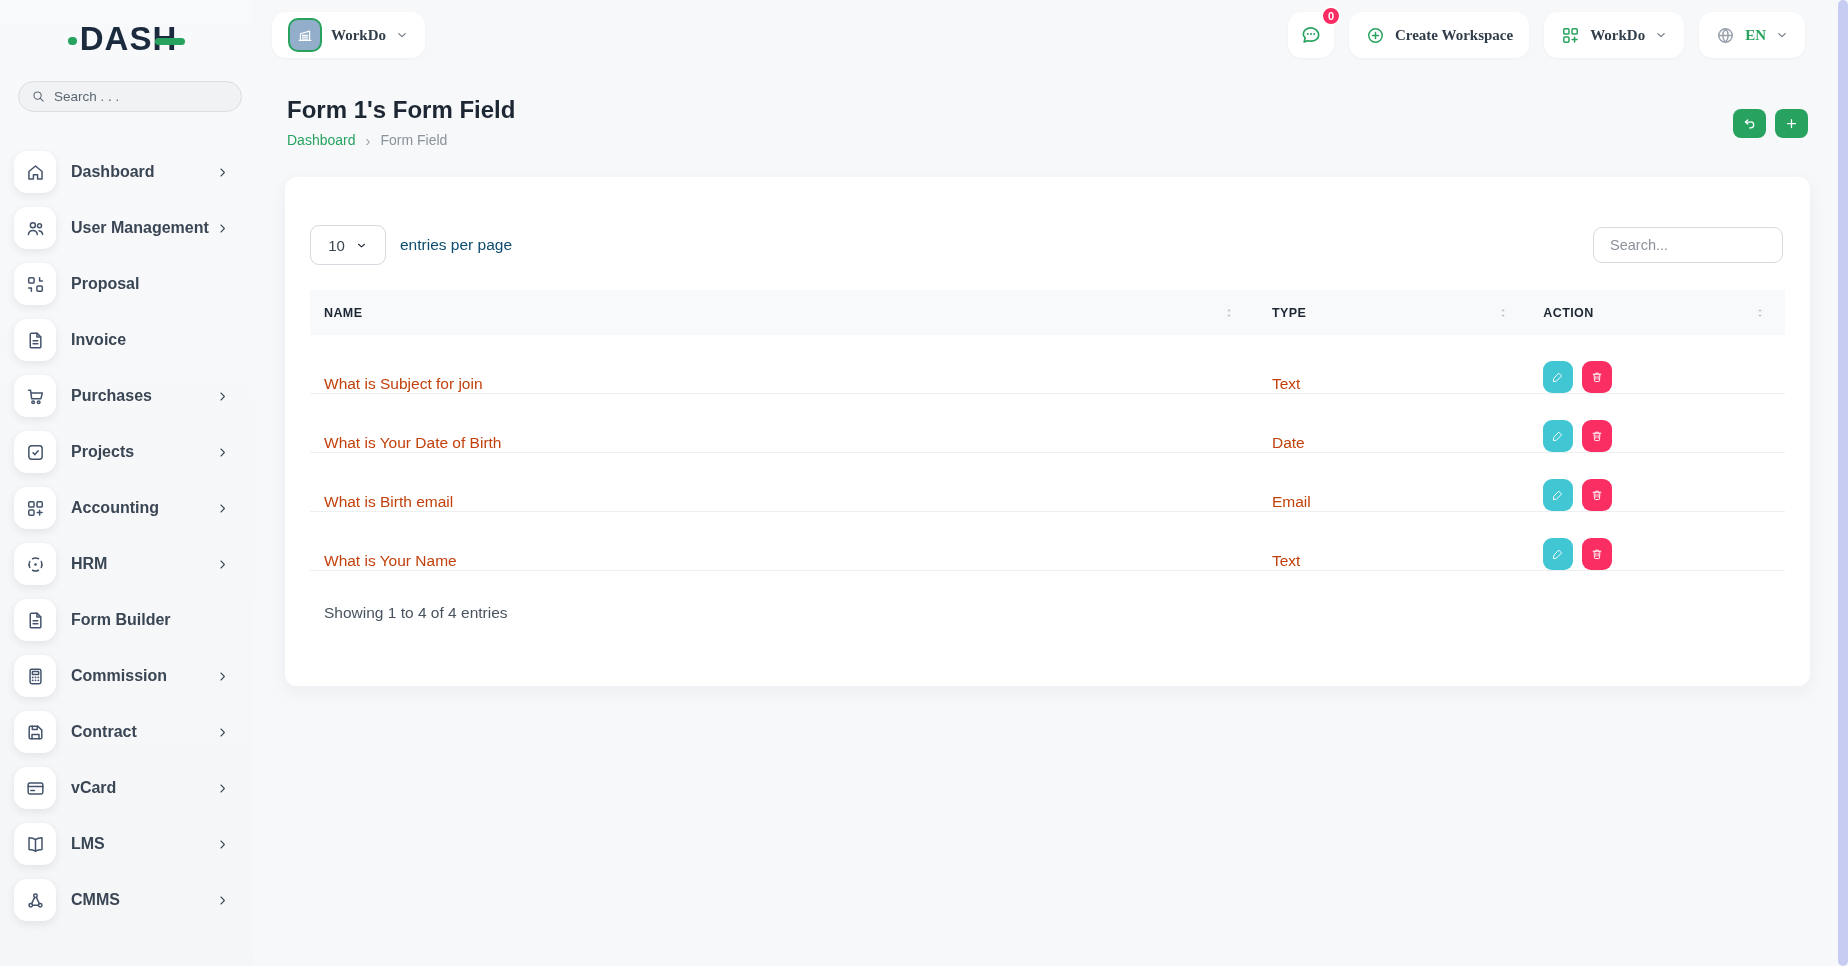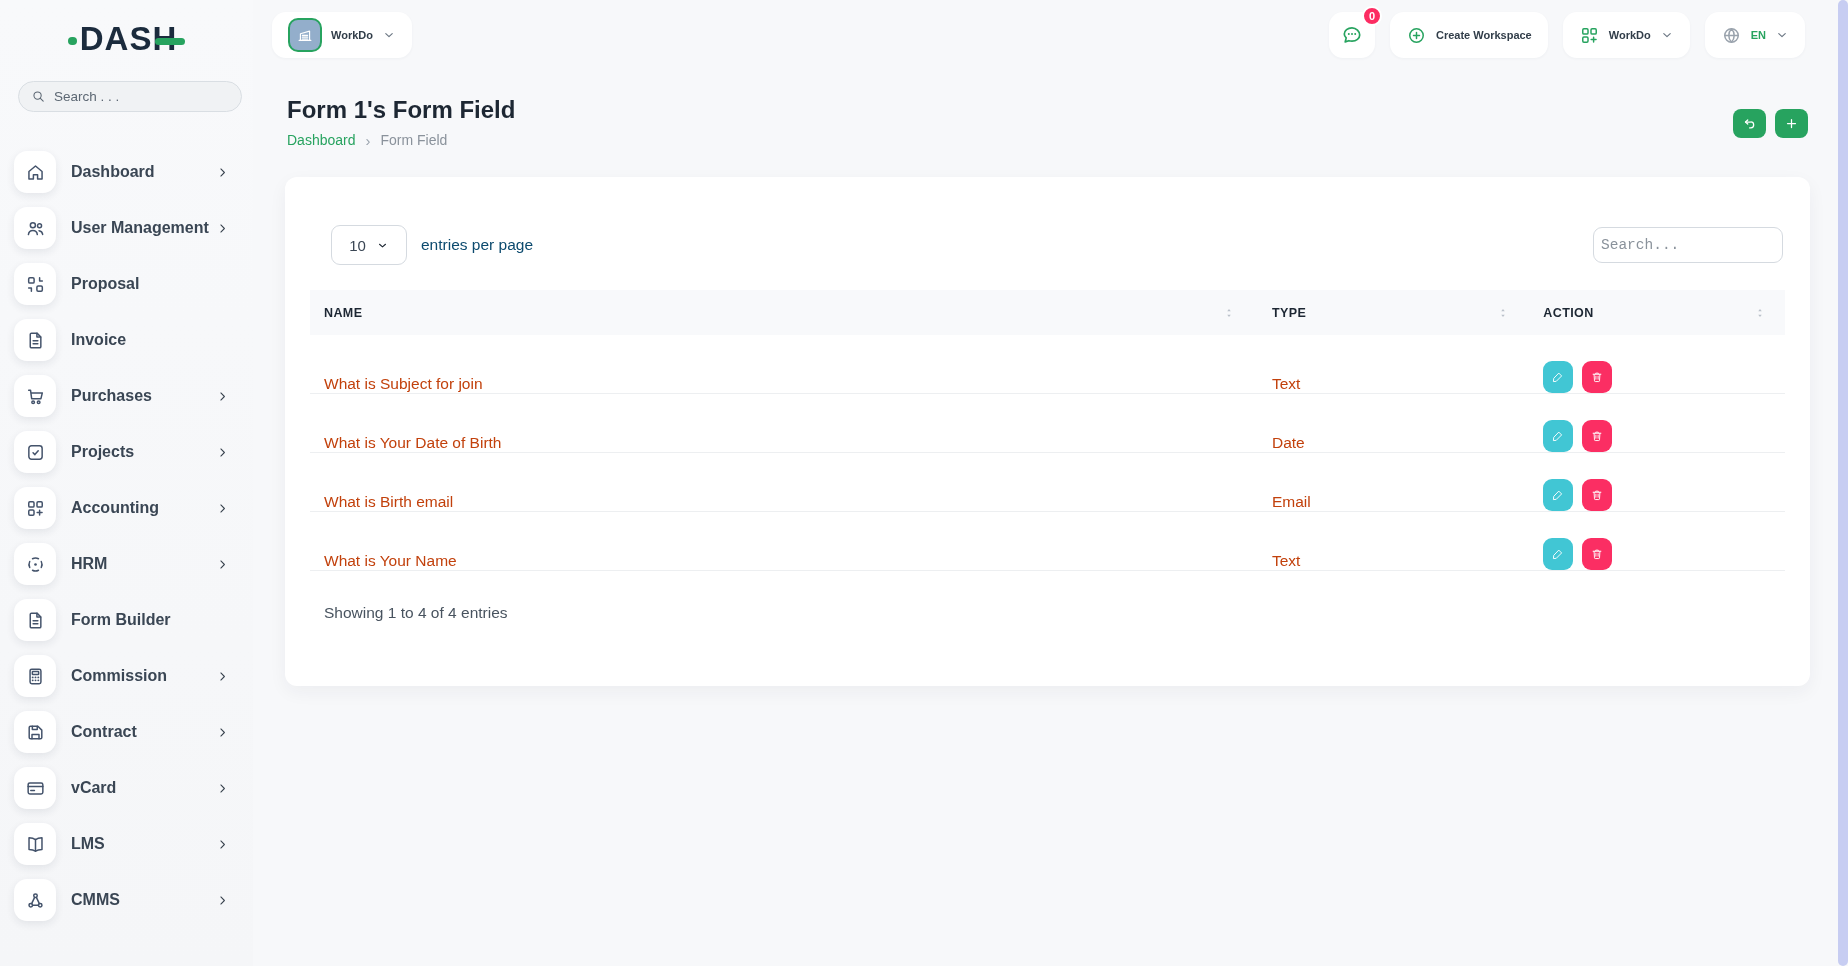--- a/index.html
+++ b/index.html
@@ -25,21 +25,21 @@
   .side-search input::placeholder { color:#5c6773; }
   .menu { position:absolute; left:0; top:151px; width:253px; }
   .menu-item { display:flex; align-items:center; height:42px; margin:0 14px 14px 14px; cursor:pointer; }
   .menu-icon-box { width:42px; height:42px; background:#fff; border-radius:13px; box-shadow:0 3px 9px rgba(35,48,68,.09); display:flex; align-items:center; justify-content:center; color:#44536b; flex:0 0 auto; }
   .menu-icon-box .ic { width:21px; height:21px; }
   .menu-label { margin-left:15px; font-size:16px; font-weight:700; color:#3a4654; white-space:nowrap; }
   .menu-chevron { margin-left:auto; margin-right:10px; color:#38424e; }
   .menu-chevron .ic { width:13px; height:13px; stroke-width:2; }
 
   
-  .pill { background:#fff; border:none; border-radius:14px; display:flex; align-items:center; gap:9px; padding:0 16px; height:46px; font-family:Liberation Sans, sans-serif; font-size:11px; font-weight:600; color:#313d49; cursor:pointer; box-shadow:0 1px 3px rgba(35,48,68,.04); }
+  .pill { background:#fff; border:none; border-radius:14px; display:flex; align-items:center; gap:9px; padding:0 16px; height:46px; font-family:Liberation Serif, serif; font-size:15px; font-weight:600; color:#313d49; cursor:pointer; box-shadow:0 1px 3px rgba(35,48,68,.04); }
   .ws-pill { position:absolute; left:272px; top:12px; }
   .ws-icon { width:34px; height:34px; border-radius:10px; background:#93aecb; border:2px solid var(--accent-green); display:flex; align-items:center; justify-content:center; color:#fff; }
   .ws-icon .ic { width:20px; height:20px; stroke-width:1.4; }
   .chev { color:#6b7683; }
   .chev .ic { width:14px; height:14px; stroke-width:2; }
   .top-right { position:absolute; right:43px; top:12px; display:flex; align-items:center; gap:15px; }
   .icon-btn { position:relative; width:46px; height:46px; border:none; border-radius:14px; background:#fff; display:flex; align-items:center; justify-content:center; color:var(--accent-green); cursor:pointer; box-shadow:0 1px 3px rgba(35,48,68,.04); }
   .icon-btn .ic { width:24px; height:24px; }
   .badge { position:absolute; top:-6px; right:-7px; min-width:20px; height:20px; border-radius:10px; background:var(--badge-pink); border:2px solid #fff; color:#fff; font-size:11px; font-weight:700; display:flex; align-items:center; justify-content:center; padding:0 4px; }
   .green-ic { color:var(--accent-green); }
@@ -53,25 +53,25 @@
   .breadcrumb { position:absolute; left:287px; top:132px; display:flex; align-items:center; gap:10px; font-size:14px; }
   .bc-link { color:var(--accent-green); text-decoration:none; cursor:pointer; }
   .bc-sep { color:#9aa3ad; font-size:15px; line-height:1; }
   .bc-cur { color:#8a929b; }
   .head-actions { position:absolute; right:40px; top:109px; display:flex; gap:9px; }
   .sq-btn { width:33px; height:29px; border:none; border-radius:8px; background:var(--accent-green); color:#fff; display:flex; align-items:center; justify-content:center; cursor:pointer; }
   .sq-btn .ic { width:15px; height:15px; stroke-width:2; }
 
   
   .card { position:absolute; left:285px; top:177px; width:1525px; height:509px; background:#fff; border-radius:12px; box-shadow:0 6px 18px rgba(35,48,68,.05); }
-  .entries { position:absolute; left:25px; top:48px; display:flex; align-items:center; gap:14px;margin-left:21px; }
+  .entries { position:absolute; left:25px; top:48px; display:flex; align-items:center; gap:14px; }
   .select { height:40px; width:76px; background:#fff; border:1px solid #d5dae0; border-radius:9px; display:flex; align-items:center; justify-content:center; gap:10px; font-family:inherit; font-size:15px; color:#3a4654; cursor:pointer; }
   .select .chev .ic { width:13px; height:13px; color:#1d2733; }
   .entries-label { font-size:15.5px; color:#0c4a6e; }
-  .tbl-search { position:absolute; right:27px; top:50px; width:190px; height:36px; border:1px solid #d5dae0; border-radius:9px; padding:0 7px; font-family:Liberation Mono, monospace; font-size:14.5px; color:#4a5560; outline:none; }
+  .tbl-search { position:absolute; right:27px; top:50px; width:190px; height:36px; border:1px solid #d5dae0; border-radius:9px; padding:0 16px; font-family:Liberation Sans, sans-serif; font-size:14.5px; color:#4a5560; outline:none; }
   .tbl-search::placeholder { color:#8a929b; }
 
   .table { position:absolute; left:25px; right:25px; top:113px; }
   .thead { display:flex; height:45px; background:#f8f9fb; align-items:center; }
   .th { display:flex; align-items:center; font-size:12.5px; font-weight:700; letter-spacing:.4px; color:#1d2733; text-transform:uppercase; cursor:pointer; }
   .sort { margin-left:auto; margin-right:18px; color:#b9c0c9; }
   .sort .ic { width:14px; height:14px; }
   .col-name { width:64%; padding-left:14px;align-items:flex-end; }
   .col-type { width:18.6%; padding-left:18px; }
   .col-action { width:17.4%; padding-left:15px; }

